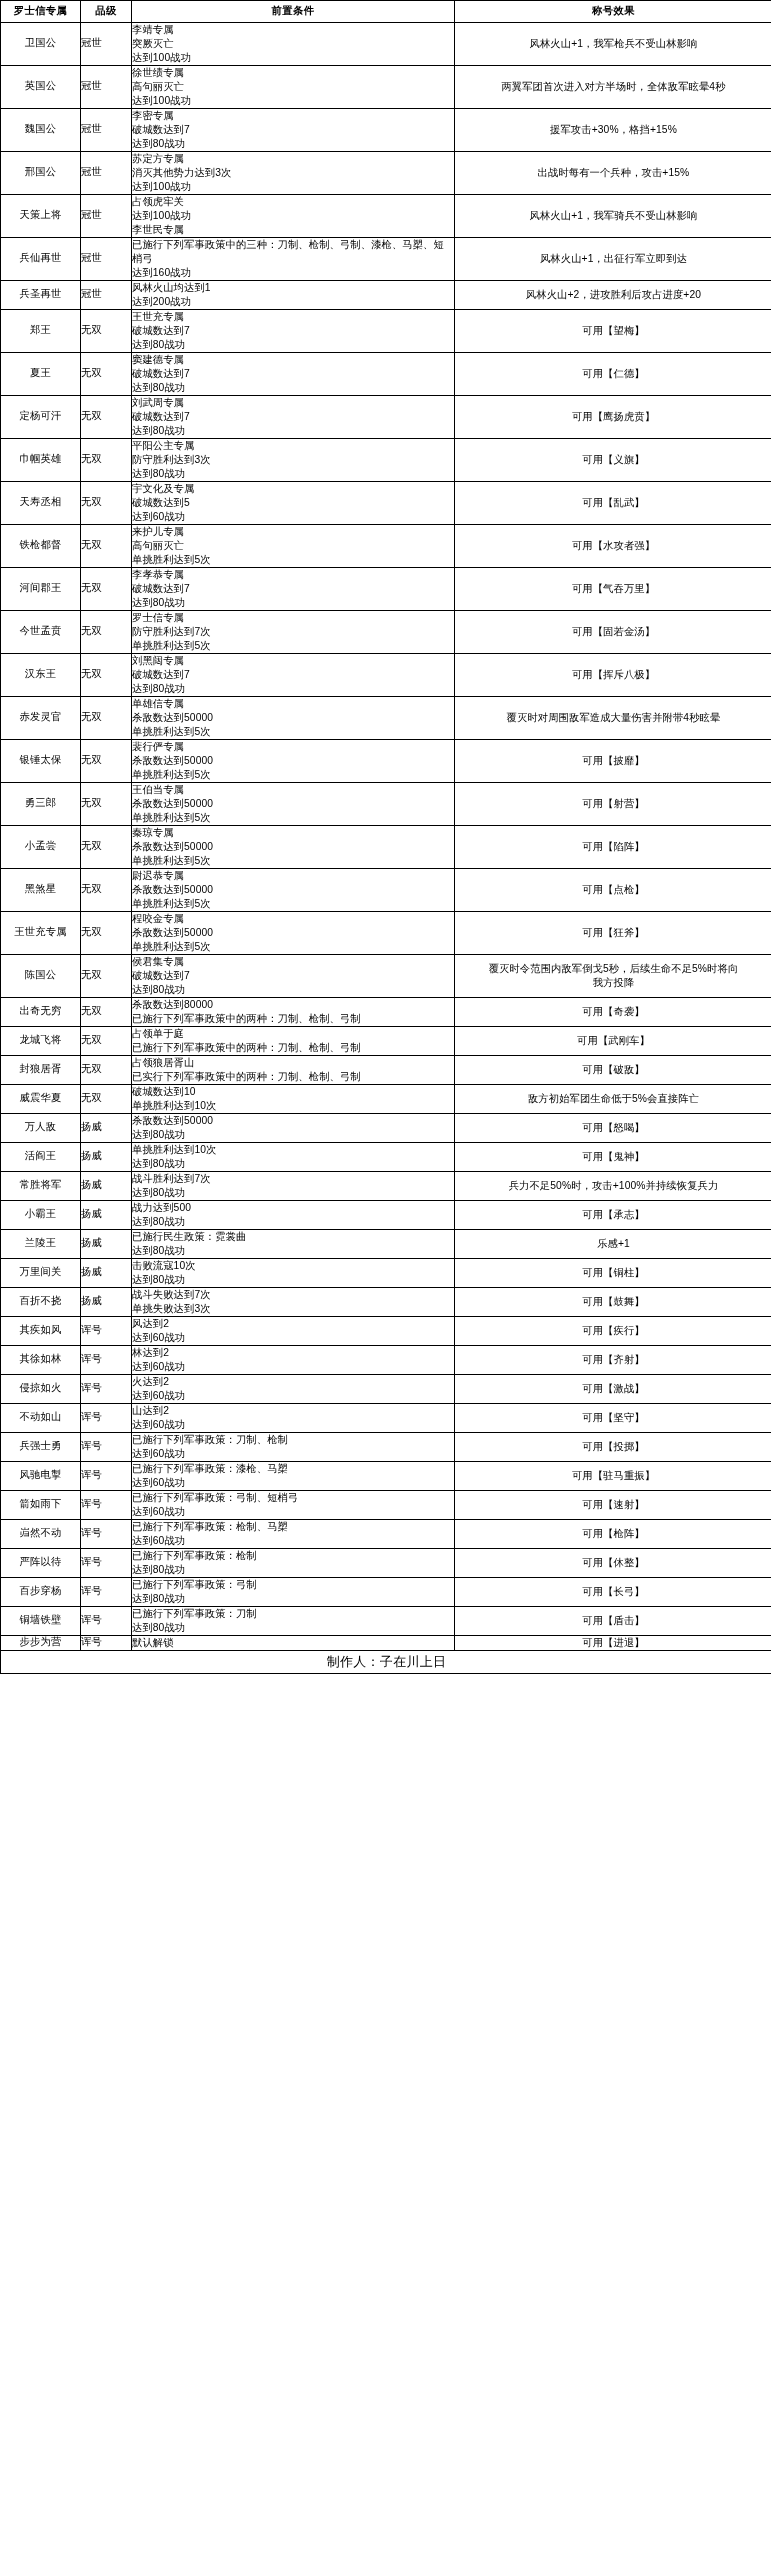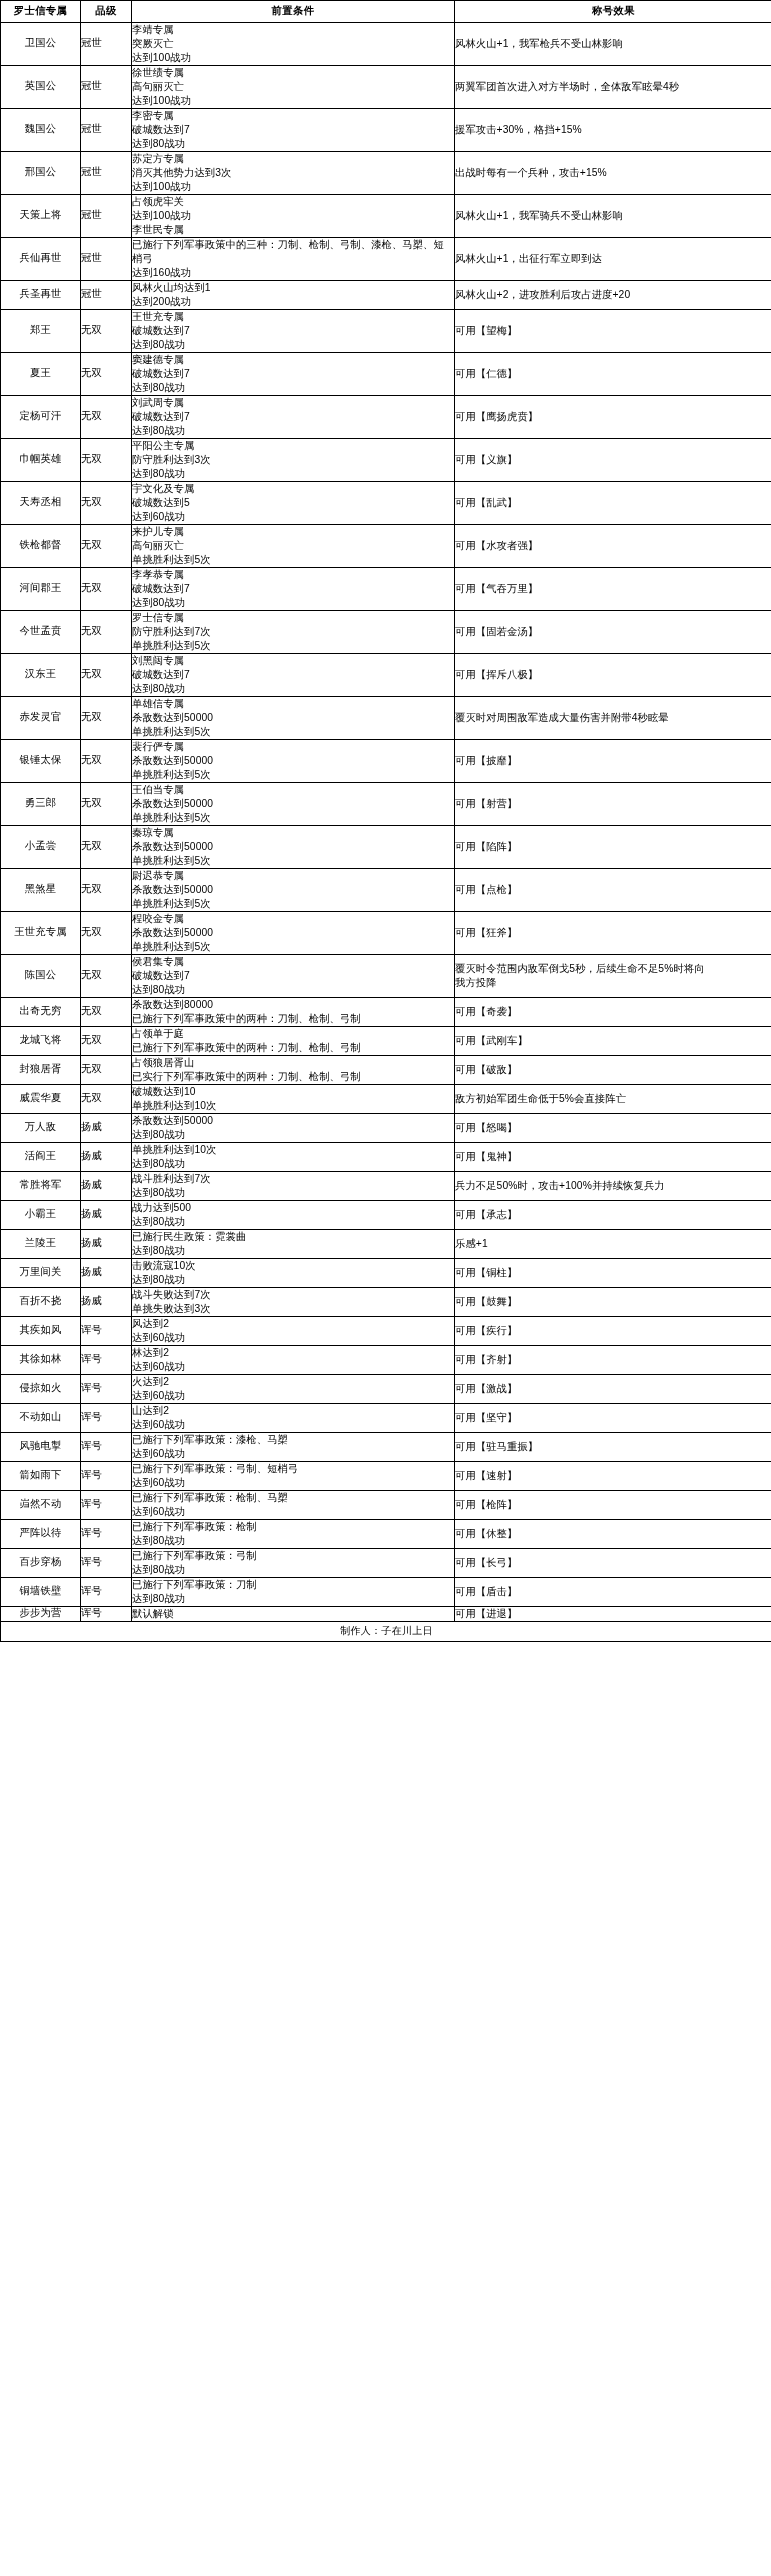--- a/index.html
+++ b/index.html
@@ -57,40 +57,40 @@
     letter-spacing: 0.2px;
     padding: 2px 1px;
     font-family: Liberation Mono, monospace;
   }
   td.cell-cond {
     text-align: left;
     padding: 2px 2.9px 2px 3.9px;
     vertical-align: middle;
   }
   td.cell-eff {
-    text-align: left;
+    text-align: center;
     padding: 2px 3.9px;
     vertical-align: middle;
   }
   td.cell-cond .line {
     display: block;
     font-size: 10.3px;
     line-height: 14px;
     white-space: normal;
     letter-spacing: 0.1px;
   }
   td.cell-eff .line {
     display: block;
     font-size: 10.3px;
     line-height: 14px;
     letter-spacing: 0.1px;
   }
   tfoot td.credit {
     text-align: center;
-    font-size: 10px;
+    font-size: 13px;
     padding: 4.9px 2px 4.9px;
     letter-spacing: 0.3px;
   }
 </style>
 </head>
 <body>
 
 <div id="sheet">
   <table class="titles-table">
     <colgroup>
@@ -542,20 +542,31 @@
           <td class="cell-grade">诨号</td>
           <td class="cell-cond">
             <span class="line">山达到2</span>
             <span class="line">达到60战功</span>
           </td>
           <td class="cell-eff">
             <span class="line">可用【坚守】</span>
           </td>
         </tr>
         <tr>
+          <td class="cell-name">兵强士勇</td>
+          <td class="cell-grade">诨号</td>
+          <td class="cell-cond">
+            <span class="line">已施行下列军事政策：刀制、枪制</span>
+            <span class="line">达到60战功</span>
+          </td>
+          <td class="cell-eff">
+            <span class="line">可用【投掷】</span>
+          </td>
+        </tr>
+        <tr>
           <td class="cell-name">风驰电掣</td>
           <td class="cell-grade">诨号</td>
           <td class="cell-cond">
             <span class="line">已施行下列军事政策：漆枪、马槊</span>
             <span class="line">达到60战功</span>
           </td>
           <td class="cell-eff">
             <span class="line">可用【驻马重振】</span>
           </td>
         </tr>

